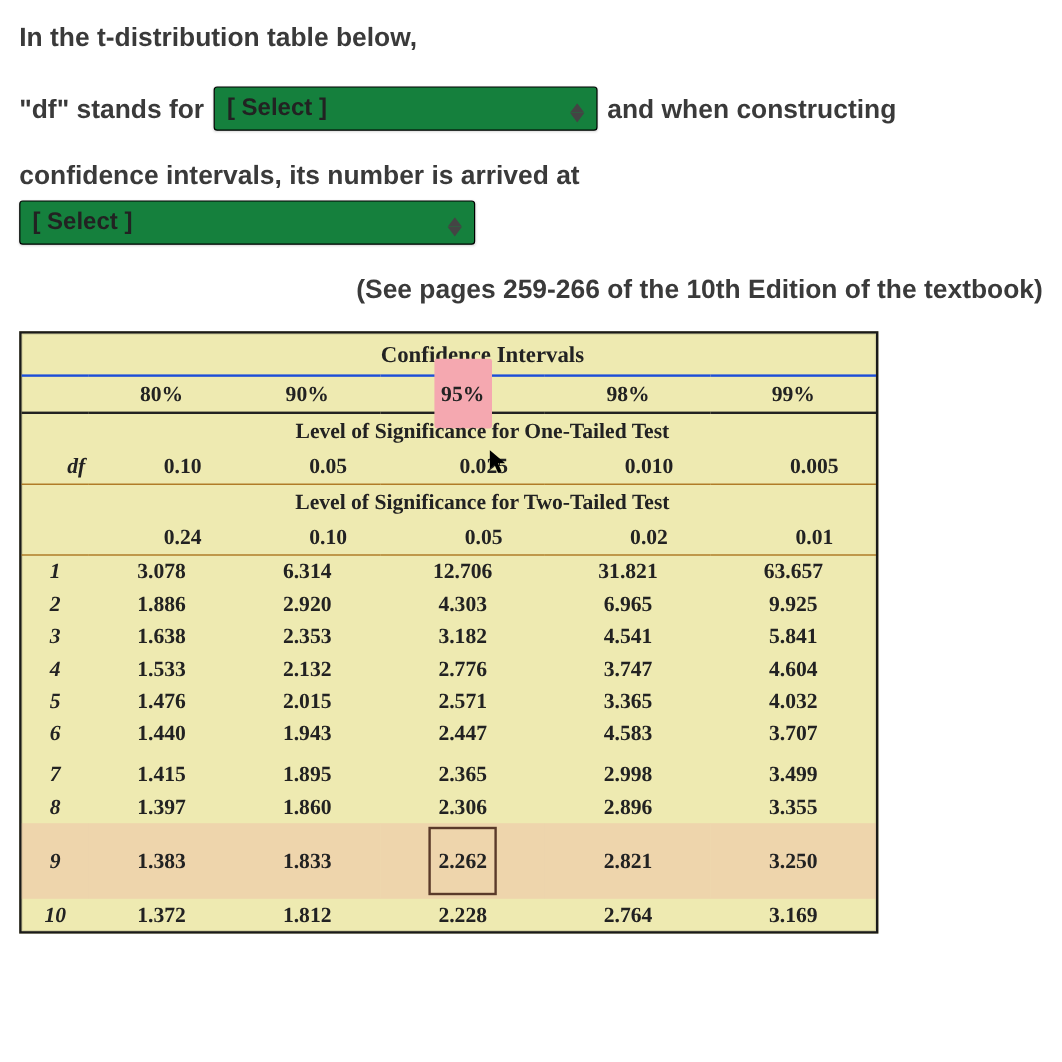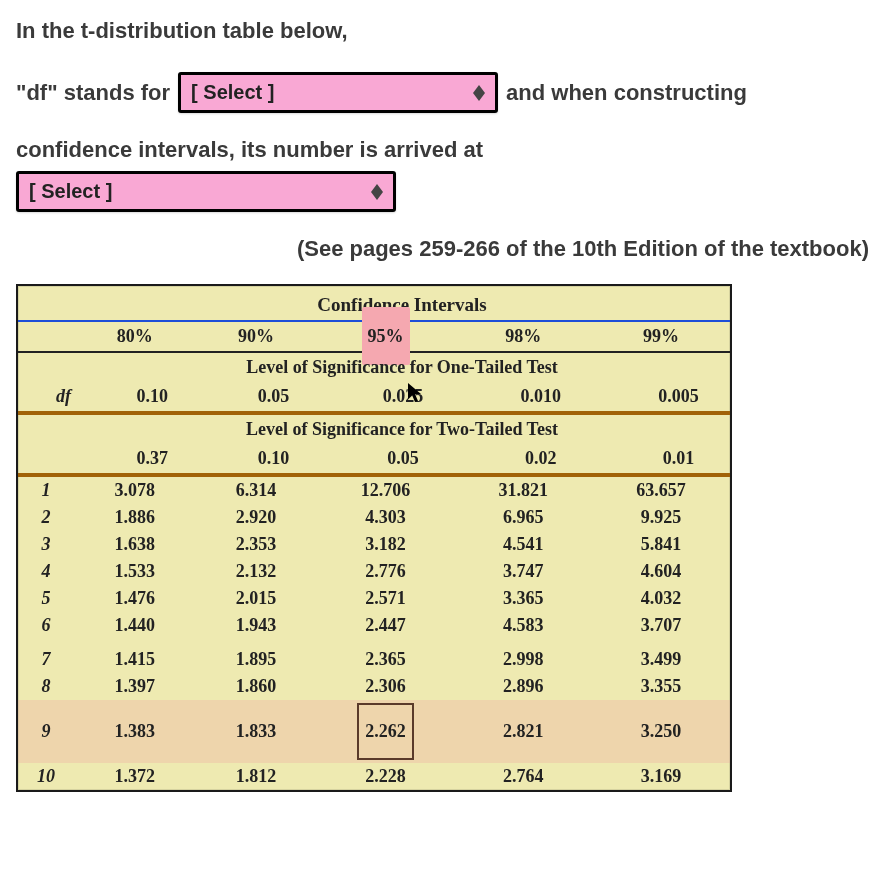--- a/index.html
+++ b/index.html
@@ -22,24 +22,24 @@
     font-weight: 700;
     color: #3a3a3a;
     margin: 10px 0 24px 0;
     display: flex;
     align-items: center;
     flex-wrap: wrap;
     gap: 8px;
   }
   .select-box {
     display: inline-flex;
-    align-items: center;
+    align-items: flex-end;
     justify-content: space-between;
-    border: 3px solid #000000;
-    background: #f9a8d4;
+    border: 1px solid #000000;
+    background: #15803d;
     padding: 6px 10px;
     font-size: 20px;
     font-weight: 700;
     color: #222;
     border-radius: 3px;
     box-shadow: 0 1px 2px rgba(0,0,0,0.15);
   }
   .select-box.wide1 { width: 320px; }
   .select-box.wide2 { width: 380px; }
   .stepper {
@@ -78,21 +78,21 @@
   }
   .title-row td {
     padding-top: 8px;
     font-size: 19px;
   }
   .hdr-section {
     border-top: 2px solid #1d4ed8;
     border-bottom: 2px solid #222;
   }
   .mid-line td {
-    border-bottom: 4px solid #a16207;
+    border-bottom: 1px solid #a16207;
     padding-left: 35px;
   }
   .hl-pink {
     background: #f5a8b0;
     padding: 19px 6px;
     border-radius: 2px;
   }
   .hl-row td {
     background: rgba(240,150,160,0.25);
   }
@@ -189,21 +189,21 @@
     </td>
     <td>0.010</td>
     <td>0.005</td>
   </tr>
   <tr>
     <td class="df-col"></td>
     <td colspan="5">Level of Significance for Two-Tailed Test</td>
   </tr>
   <tr class="mid-line">
     <td class="df-col"></td>
-    <td>0.37</td>
+    <td>0.24</td>
     <td>0.10</td>
     <td>0.05</td>
     <td>0.02</td>
     <td>0.01</td>
   </tr>
 
   <tr class="data">
           <td class="df-col">1</td>
           <td>3.078</td>
           <td>6.314</td>

